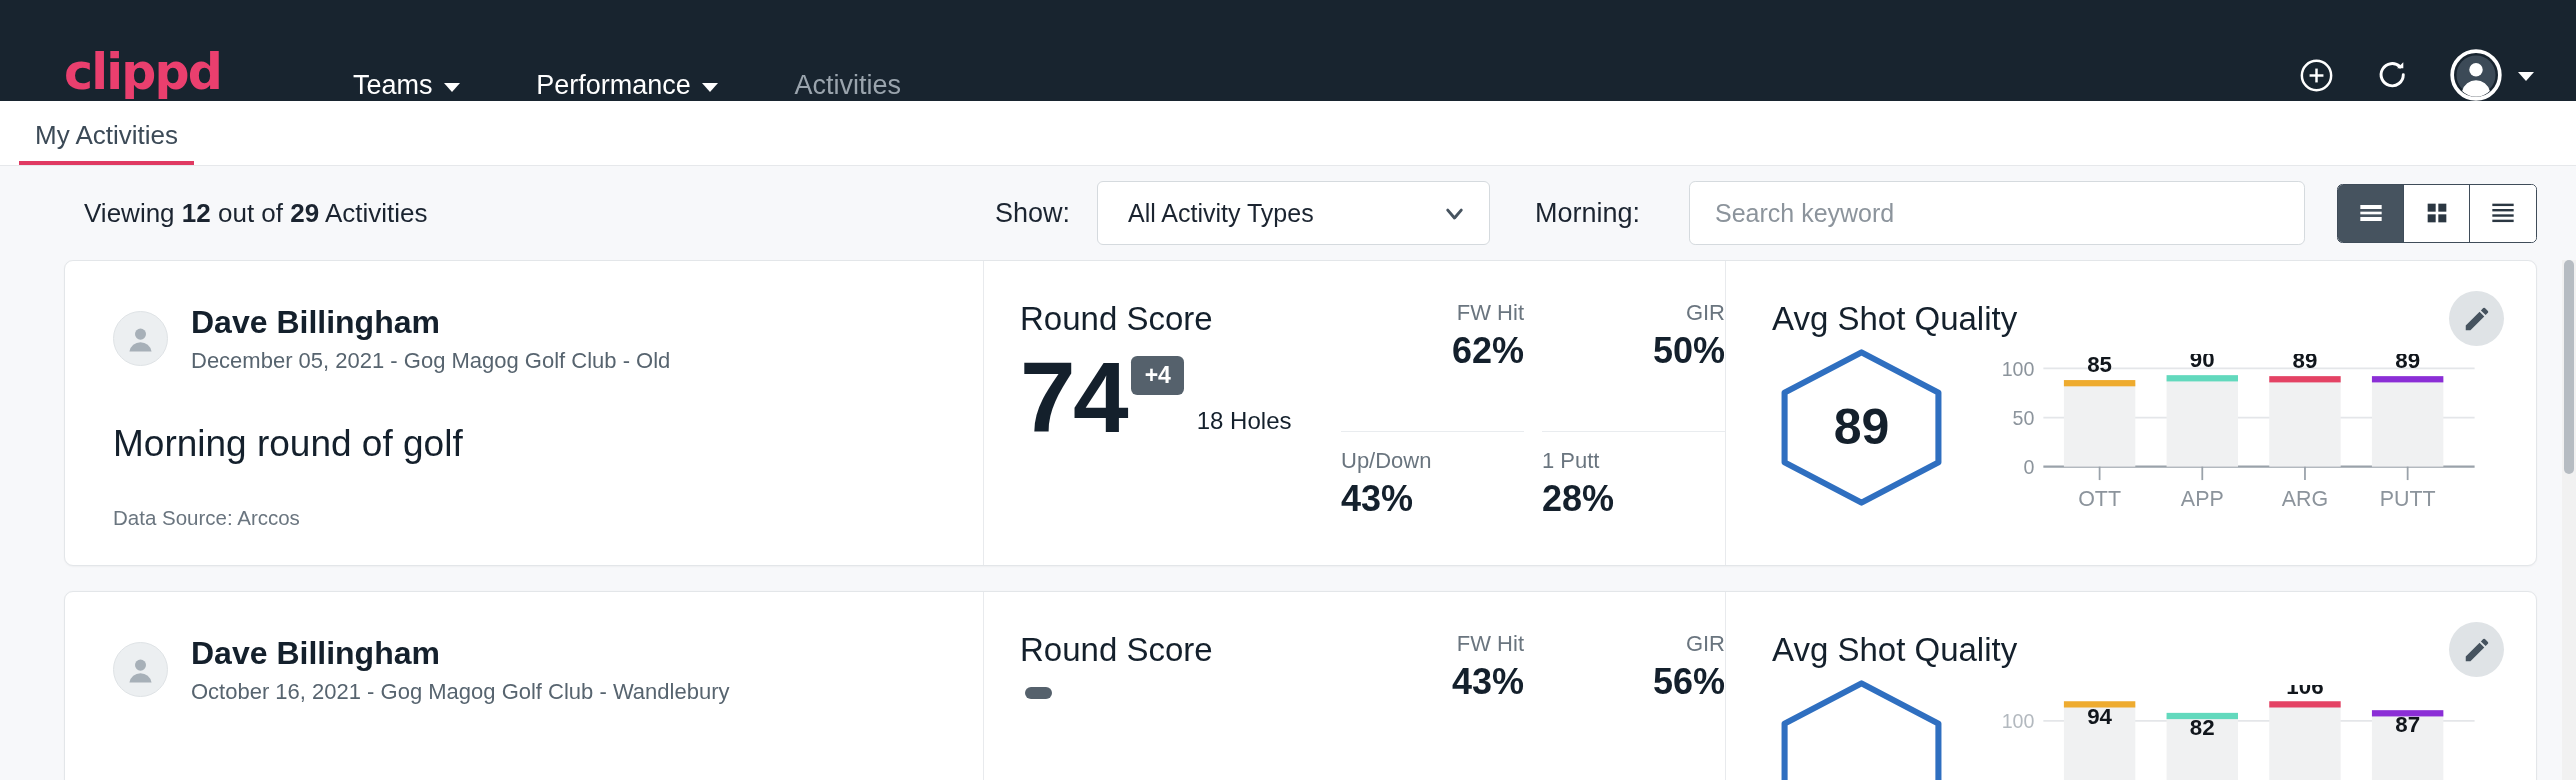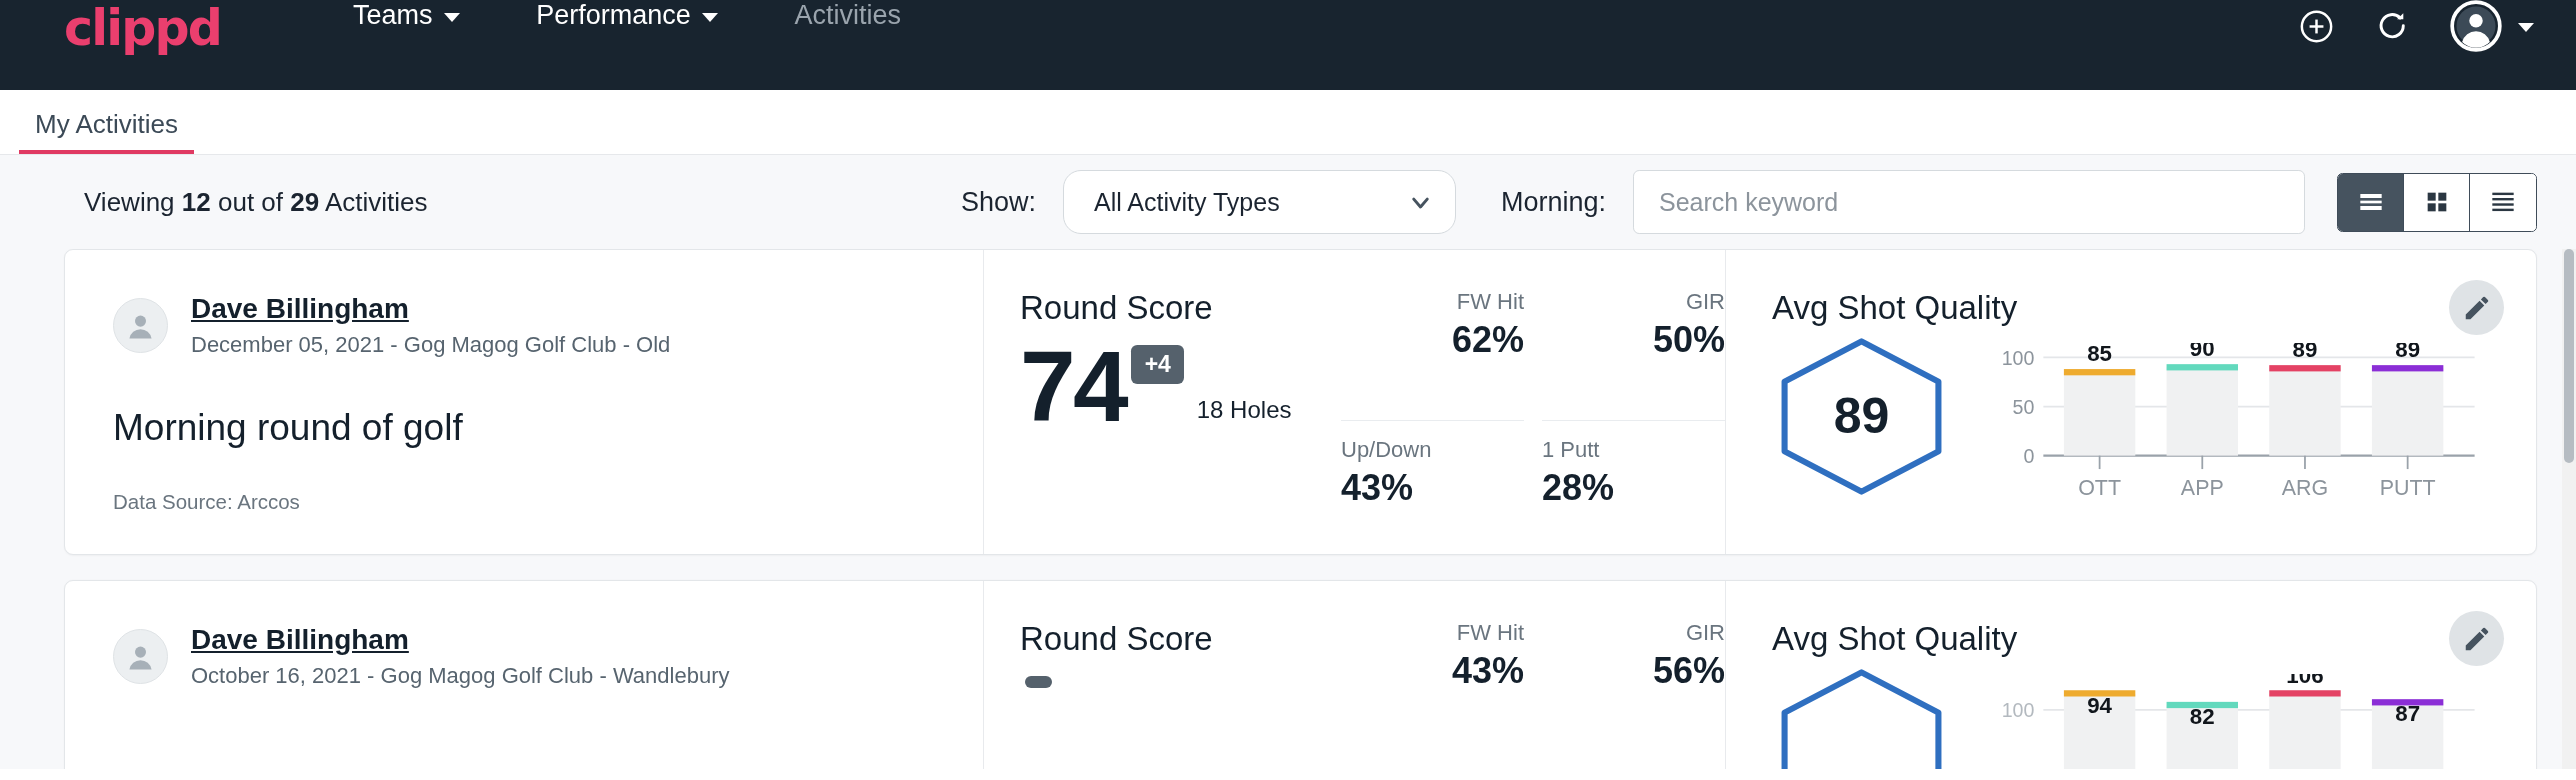--- a/index.html
+++ b/index.html
@@ -5,24 +5,24 @@
   * { box-sizing: border-box; margin: 0; padding: 0; }
   html, body {
     width: 2576px; height: 780px;
     overflow: hidden;
     font-family: "Liberation Sans", sans-serif;
     background: #ffffff;
   }
 
   
   .topnav {
-    height: 90px;
+    height: 101px;
     background: #18242f;
     display: flex;
-    align-items: flex-start;
+    align-items: flex-end;
     padding: 0 42px 0 64px;
     position: relative;
   }
   .logo {
     font-size: 49px;
     font-weight: 700;
     color: #ea3f6e;
     letter-spacing: -1.8px;
     margin-right: 98px;
     font-family: "DejaVu Sans", sans-serif;
@@ -101,39 +101,40 @@
     font-size: 27px;
     color: #1b2430;
     margin-right: 27px;
   }
   .kw-label { margin-left: 45px; }
   .select-box {
     width: 393px;
     height: 64px;
     background: #ffffff;
     border: 0.9px solid #d5dade;
-    border-radius: 18px;
+    border-radius: 6px;
     display: flex;
     align-items: center;
     padding: 0 21.4px 0 30px;
     font-size: 25px;
     color: #1b2430;
     cursor: pointer;
   }
   .select-box .val { flex: 1; }
   .search-box {
-    width: 672px;
+    width: 616px;
     height: 64px;
     background: #ffffff;
     border: 0.9px solid #d5dade;
     border-radius: 6.2px;
     display: flex;
     align-items: center;
     padding: 0 25px;
     margin-right: 32px;
+    margin-left: 22px;
   }
   .search-box input {
     border: none;
     outline: none;
     font-size: 25px;
     font-family: "Liberation Sans", sans-serif;
     color: #1b2430;
     width: 100%;
     background: transparent;
   }
@@ -182,21 +183,21 @@
     border-right: 0.9px solid #e8eaed;
   }
   .who { display: flex; align-items: center; gap: 23px; }
   .avatar-sm {
     width: 55px; height: 55px; border-radius: 50%;
     background: #eceff1;
     border: 0.9px solid #dfe3e6;
     display: flex; align-items: center; justify-content: center;
     flex: none;
   }
-  .who-name { font-size: 28px; font-weight: 700; color: #14202c; line-height: 1.25; text-decoration: underline; }
+  .who-name { font-size: 32px; font-weight: 700; color: #14202c; line-height: 1.25; }
   .who-sub { font-size: 22px; color: #57646f; line-height: 1.35; margin-top: 3.6px; }
   .card-title { font-size: 37px; color: #14202c; margin-top: 48px; font-weight: 400; }
   .data-src { font-size: 20.5px; color: #6a757f; margin-top: 41px; }
 
   .col-score {
     width: 357px;
     padding: 39px 0 0 36px;
   }
   .col-label { font-size: 33px; color: #14202c; }
   .score-row { display: flex; align-items: flex-end; margin-top: 14.3px; }

